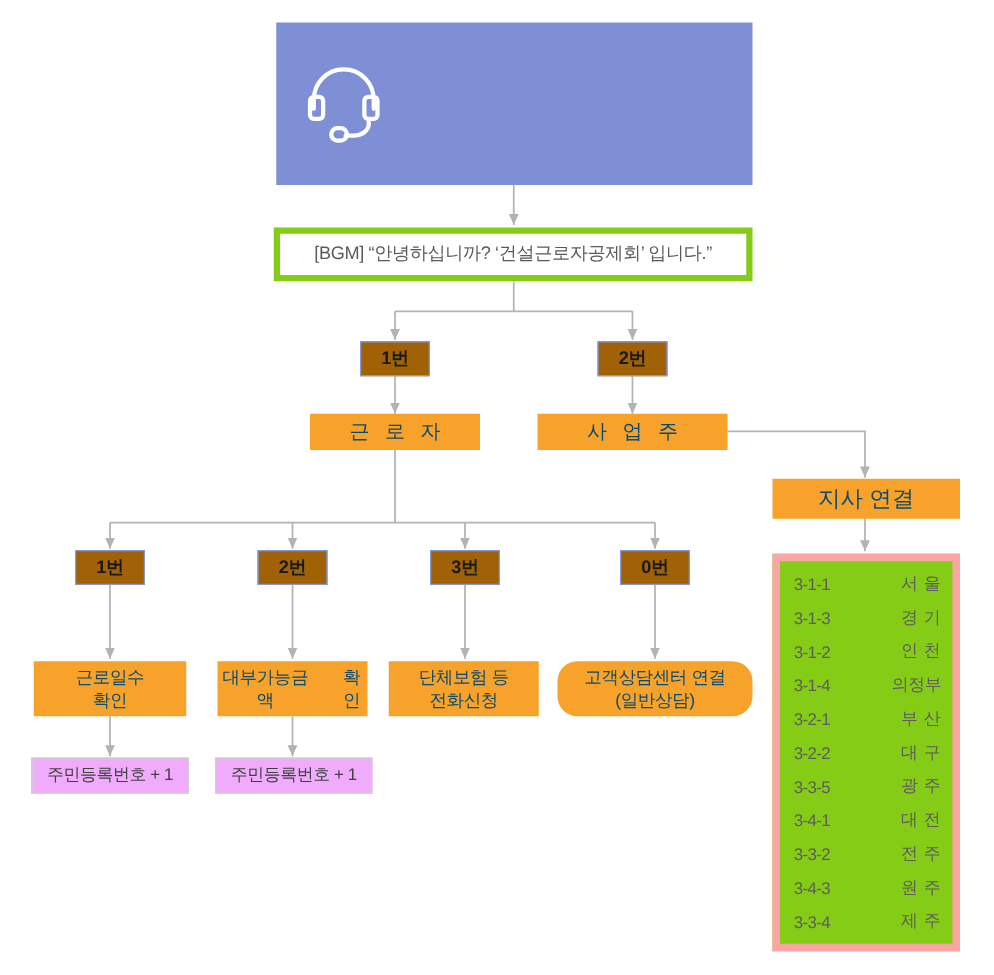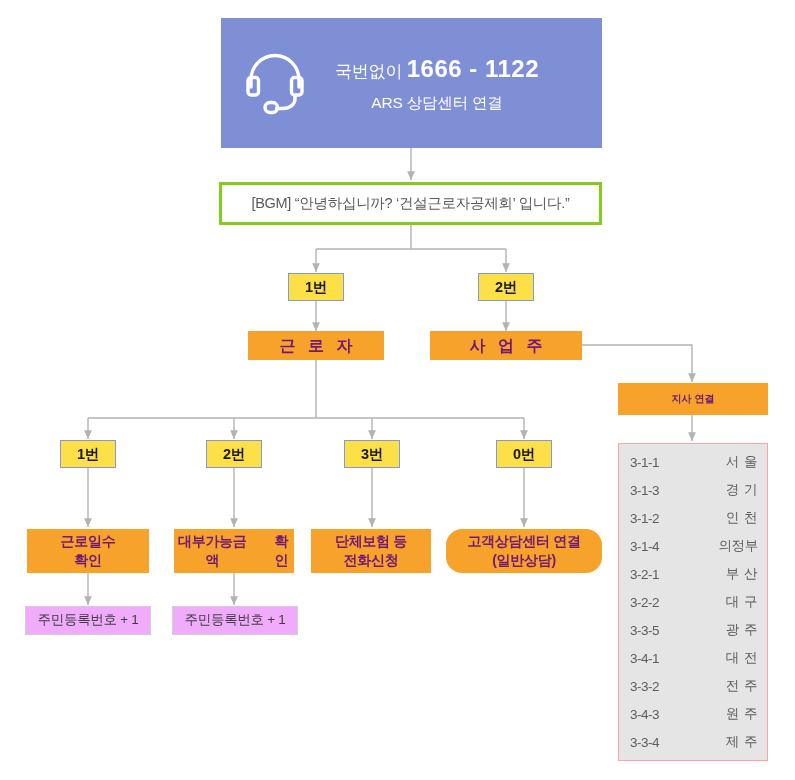--- a/index.html
+++ b/index.html
@@ -73,82 +73,82 @@
   .hero-line2 {
     font-size: 15.5px;
     letter-spacing: -0.2px;
     white-space: nowrap;
   }
 
   
   .bgm {
     left: 219px; top: 182px;
     width: 383px; height: 43px;
-    border: 3px solid #84cc16;
+    border: 5px solid #84cc16;
     background: #ffffff;
     color: #5a5a5a;
     font-size: 14.5px;
     letter-spacing: -0.3px;
     white-space: nowrap;
   }
 
   
   .keybox {
     border: 1px solid #8497d6;
-    background: #fde047;
+    background: #a16207;
     color: #1a1a1a;
     font-size: 14.5px;
     font-weight: bold;
     letter-spacing: -0.2px;
     height: 28px;
     width: 56px;
   }
 
   
   .orange {
     background: #F7A22A;
-    color: #701a75;
-    font-weight: bold;
+    color: #0c4a6e;
+    font-weight: normal;
     letter-spacing: -0.3px;
   }
   .orange-wide {
     font-size: 16px;
     letter-spacing: 4px;
     text-indent: 4px;
     height: 29px;
   }
   .orange-leaf {
     font-size: 14px;
     height: 44px;
     line-height: 1.35;
   }
   .orange-branch {
-    font-size: 10px;
+    font-size: 18px;
     height: 32px;
     letter-spacing: 0px;
   }
 
   
   .plain {
     border: 1px solid #cfcfcf;
     background: #f0abfc;
     color: #404040;
     font-size: 13.5px;
     letter-spacing: -0.3px;
     height: 29px;
     white-space: nowrap;
   }
 
   
   .branchlist {
     position: absolute;
     left: 618px; top: 443px;
     width: 150px; height: 318px;
-    border: 1px solid #fca5a5;
-    background: #e5e5e5;
+    border: 6px solid #fca5a5;
+    background: #84cc16;
     padding: 7px 9px 7px 11px;
     display: flex;
     flex-direction: column;
     justify-content: space-between;
   }
   .branch-row {
     display: flex;
     flex-direction: row;
     align-items: center;
     justify-content: space-between;
@@ -213,27 +213,20 @@
           <path d="M13 41 V34 C13 20.2 23.7 9.5 37 9.5 C50.3 9.5 61 20.2 61 34 V41"></path>
           <path d="M13 31.5 h4.5 a3 3 0 0 1 3 3 V46 a3 3 0 0 1 -3 3 H13
                    a3 3 0 0 1 -3 -3 V34.5 a3 3 0 0 1 3 -3 z"></path>
           <path d="M56.5 31.5 H61 a3 3 0 0 1 3 3 V46 a3 3 0 0 1 -3 3 h-4.5
                    a3 3 0 0 1 -3 -3 V34.5 a3 3 0 0 1 3 -3 z"></path>
           <path d="M57 49.5 V53 C57 58.5 51.5 62.5 45 62.5 H38.5"></path>
           <rect x="27" y="56.5" width="12.5" height="10" rx="5"></rect>
         </g>
       </svg>
     </div>
-    <div class="hero-text">
-      <div class="hero-line1">
-        <span>국번없이</span>
-        <span class="num">1666 - 1122</span>
-      </div>
-      <div class="hero-line2">ARS 상담센터 연결</div>
-    </div>
   </div>
 
   <div class="node bgm">[BGM]  “안녕하십니까? ‘건설근로자공제회’ 입니다.”</div>
 
   <div class="node keybox" style="left:288px; top:273px;">1번</div>
   <div class="node keybox" style="left:478px; top:273px;">2번</div>
 
   <div class="node orange orange-wide" style="left:248px; top:331px; width:136px;">근 로 자</div>
   <div class="node orange orange-wide" style="left:430px; top:331px; width:152px;">사 업 주</div>
 

